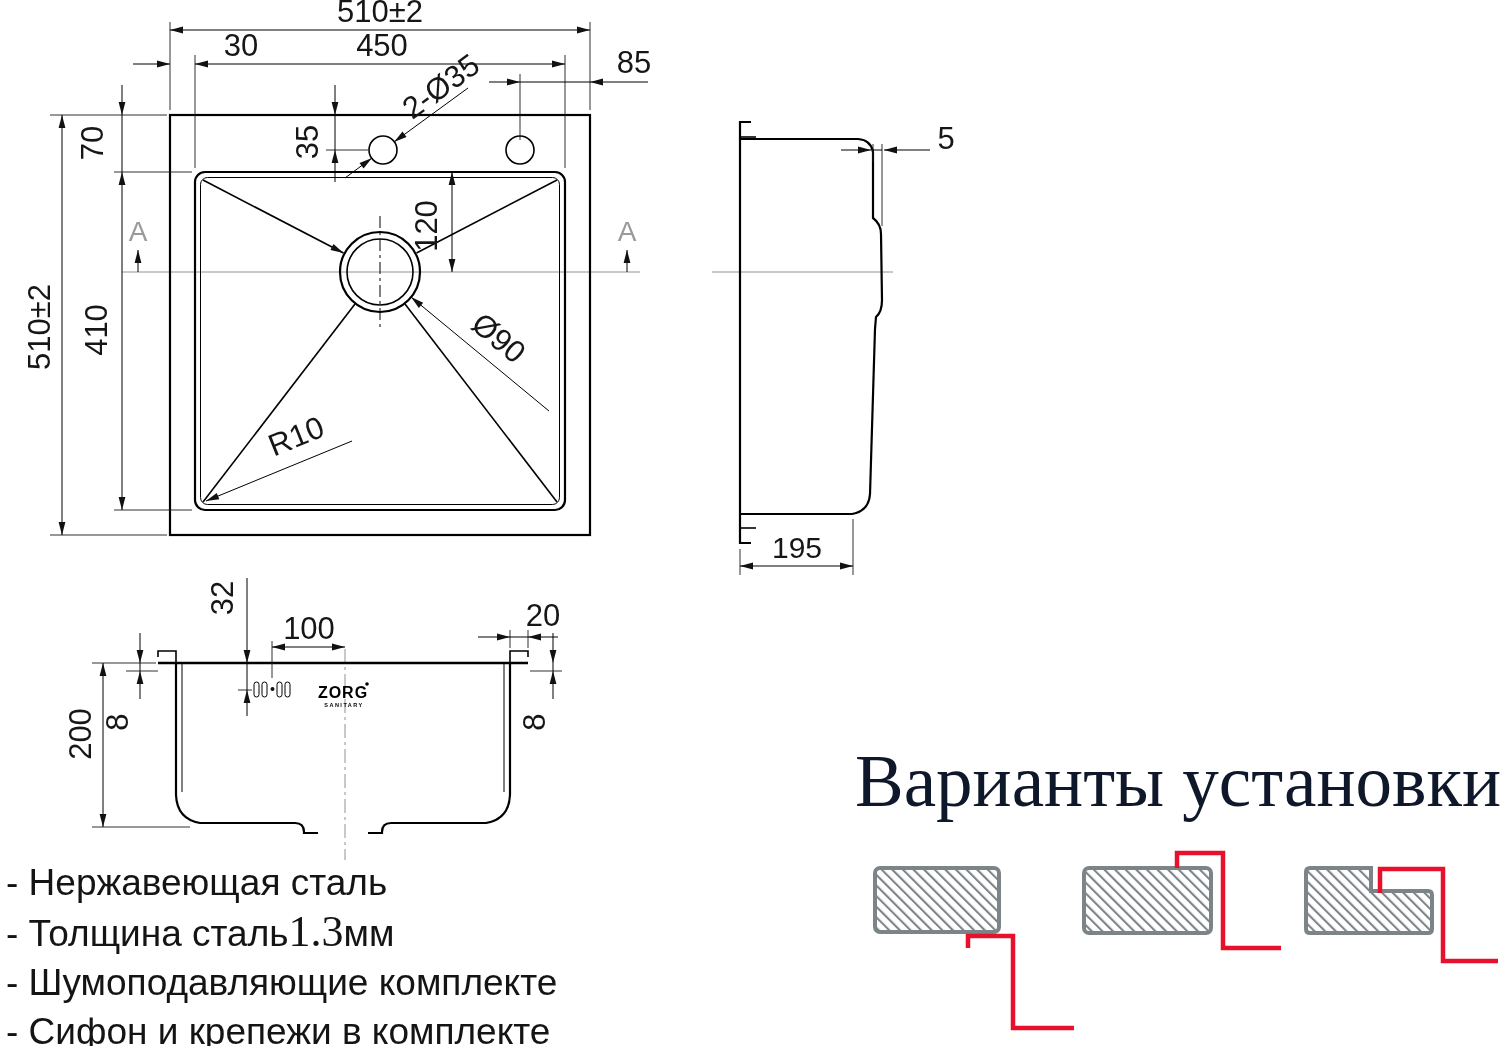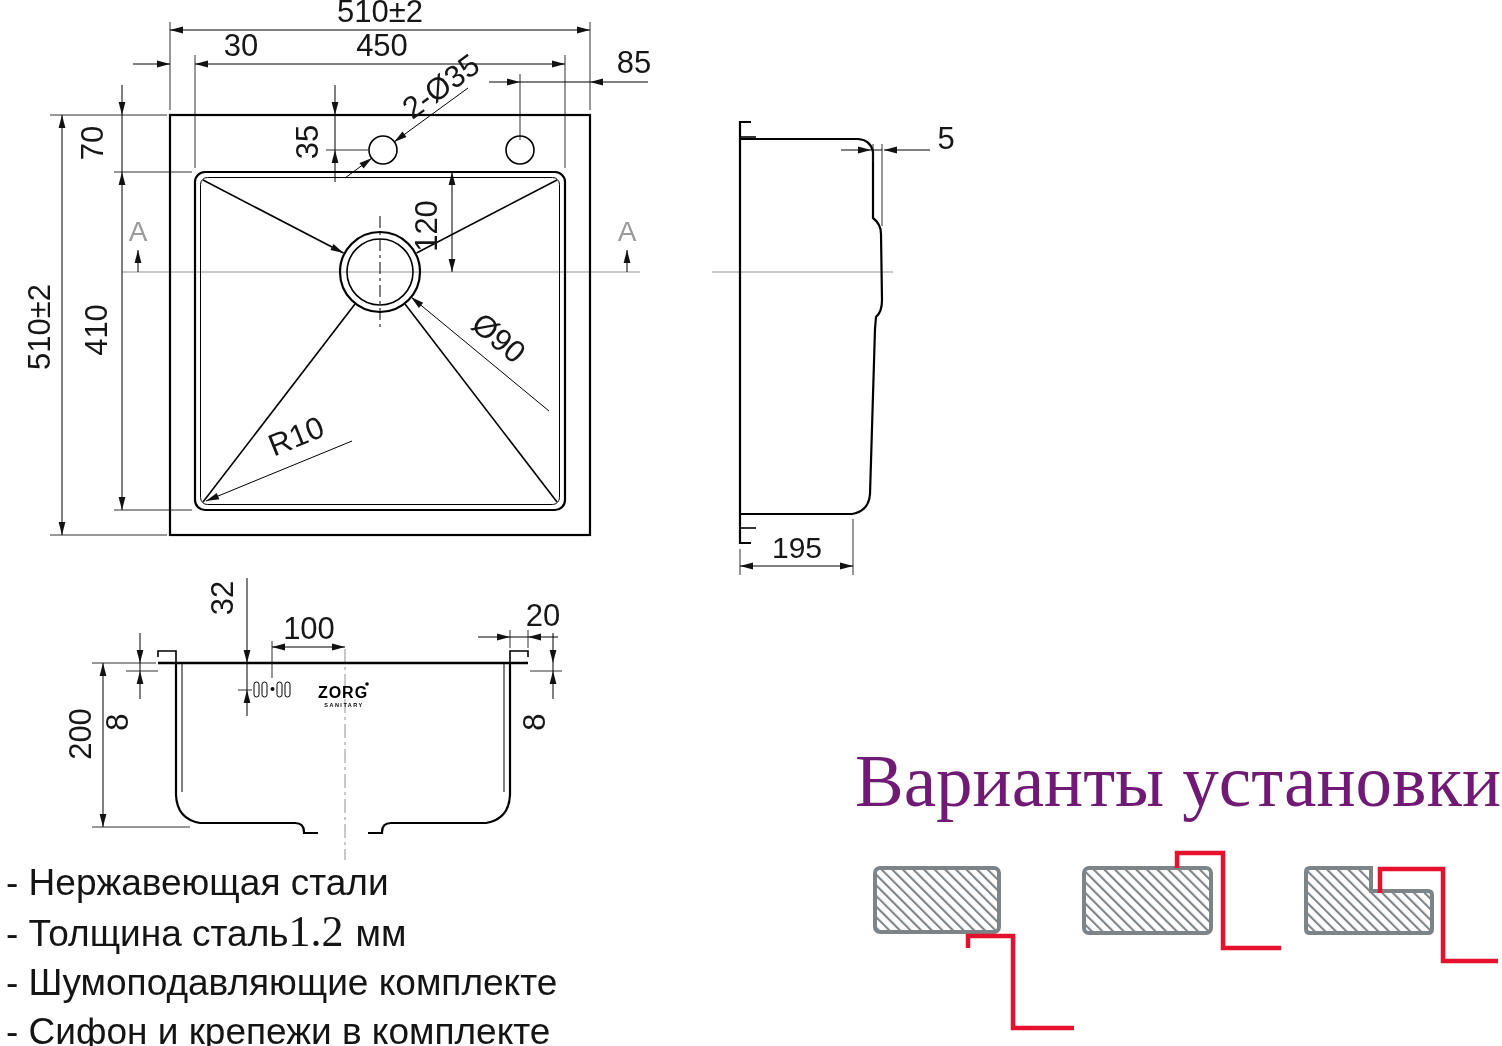--- a/index.html
+++ b/index.html
@@ -12,23 +12,23 @@
   .logo-main{font-family:"Liberation Sans", sans-serif;font-weight:bold;font-size:16px;fill:#000;letter-spacing:1px;}
   .logo-sub{font-family:"Liberation Sans", sans-serif;font-weight:bold;font-size:5.5px;fill:#000;letter-spacing:1.5px;}
   .thick{stroke:#000;stroke-width:2.2;fill:none;}
   .thick2{stroke:#000;stroke-width:2.4;fill:none;}
   .med{stroke:#000;stroke-width:1.6;fill:none;}
   .thin{stroke:#000;stroke-width:1;fill:none;}
   .ext{stroke:#1a1a1a;stroke-width:0.9;fill:none;}
   .ghost{stroke:#777;stroke-width:0.8;fill:none;}
   #features{position:absolute;left:6px;top:858px;color:#141414;font-size:37px;line-height:49px;white-space:nowrap;}
   #features .serif-num{font-family:"Liberation Serif", serif;font-size:44px;}
-  #features .suffix{margin-left:12px;}
+  #features .suffix{margin-left:0;}
   #install-title{position:absolute;left:855px;top:740px;width:628px;text-align:center;
-      font-family:"Liberation Serif", serif;font-size:73px;color:#701a75;white-space:nowrap;}
+      font-family:"Liberation Serif", serif;font-size:73px;color:#0f172a;white-space:nowrap;}
 </style>
 </head>
 <body>
 
 <div id="canvas">
 
 <svg width="1502" height="1046" viewBox="0 0 1502 1046">
   <defs>
     <marker id="arr" viewBox="-16 -5 16 10" markerWidth="16" markerHeight="10" refX="0" refY="0" orient="auto-start-reverse" markerUnits="userSpaceOnUse">
       <path d="M0,0 L-13,3.4 L-13,-3.4 Z" fill="#111"></path>
@@ -206,21 +206,21 @@
 
     <rect x="1084" y="868" width="127" height="65" rx="5" fill="url(#hatch)" stroke="#7d8488" stroke-width="4"></rect>
     <path d="M1177,868 V853 H1223 V948 H1281" fill="none" stroke="#e8112d" stroke-width="4.5"></path>
 
     <path d="M1310,868 L1371,868 L1371,891 L1428,891 Q1432,891 1432,895 L1432,929 Q1432,933 1428,933 L1310,933 Q1306,933 1306,929 L1306,872 Q1306,868 1310,868 Z" fill="url(#hatch)" stroke="#7d8488" stroke-width="4"></path>
     <path d="M1380,893 V869 H1443 V961 H1498" fill="none" stroke="#e8112d" stroke-width="4.5"></path>
   </g>
 </svg>
 
 <div id="features">
-  <div>- Нержавеющая стали</div>
-  <div><span>- Толщина сталь</span><span class="serif-num">1.2</span><span class="suffix">мм</span></div>
+  <div>- Нержавеющая сталь</div>
+  <div><span>- Толщина сталь</span><span class="serif-num">1.3</span><span class="suffix">мм</span></div>
   <div>- Шумоподавляющие комплекте</div>
   <div>- Сифон и крепежи в комплекте</div>
 </div>
 
 <div id="install-title">Варианты установки</div>
 
 </div>
 
 </body></html>

